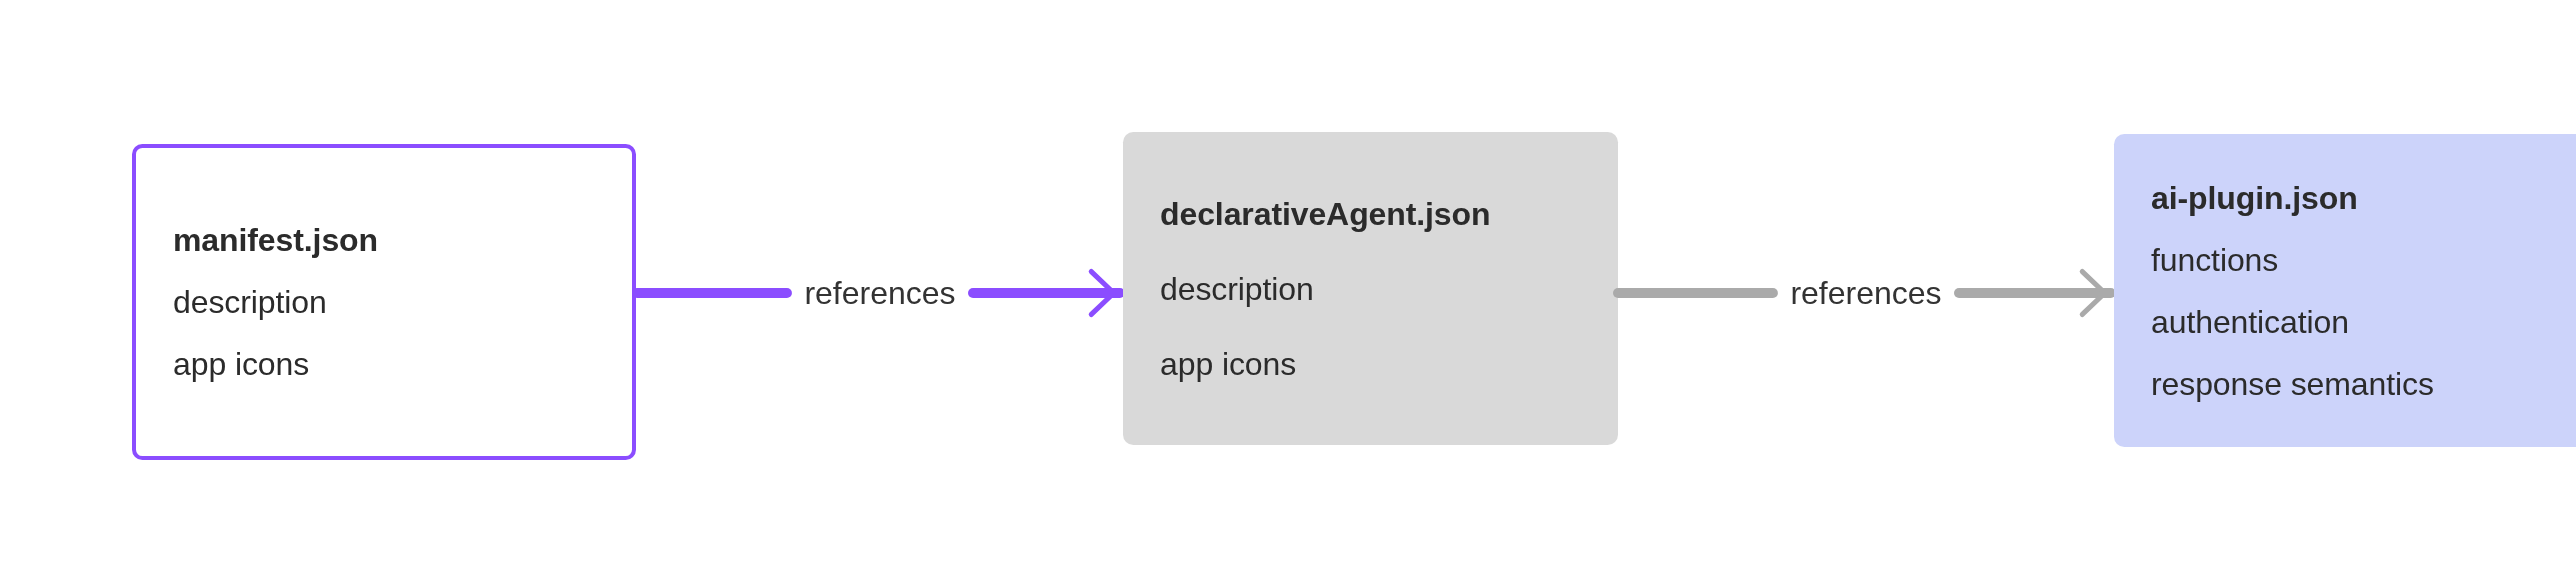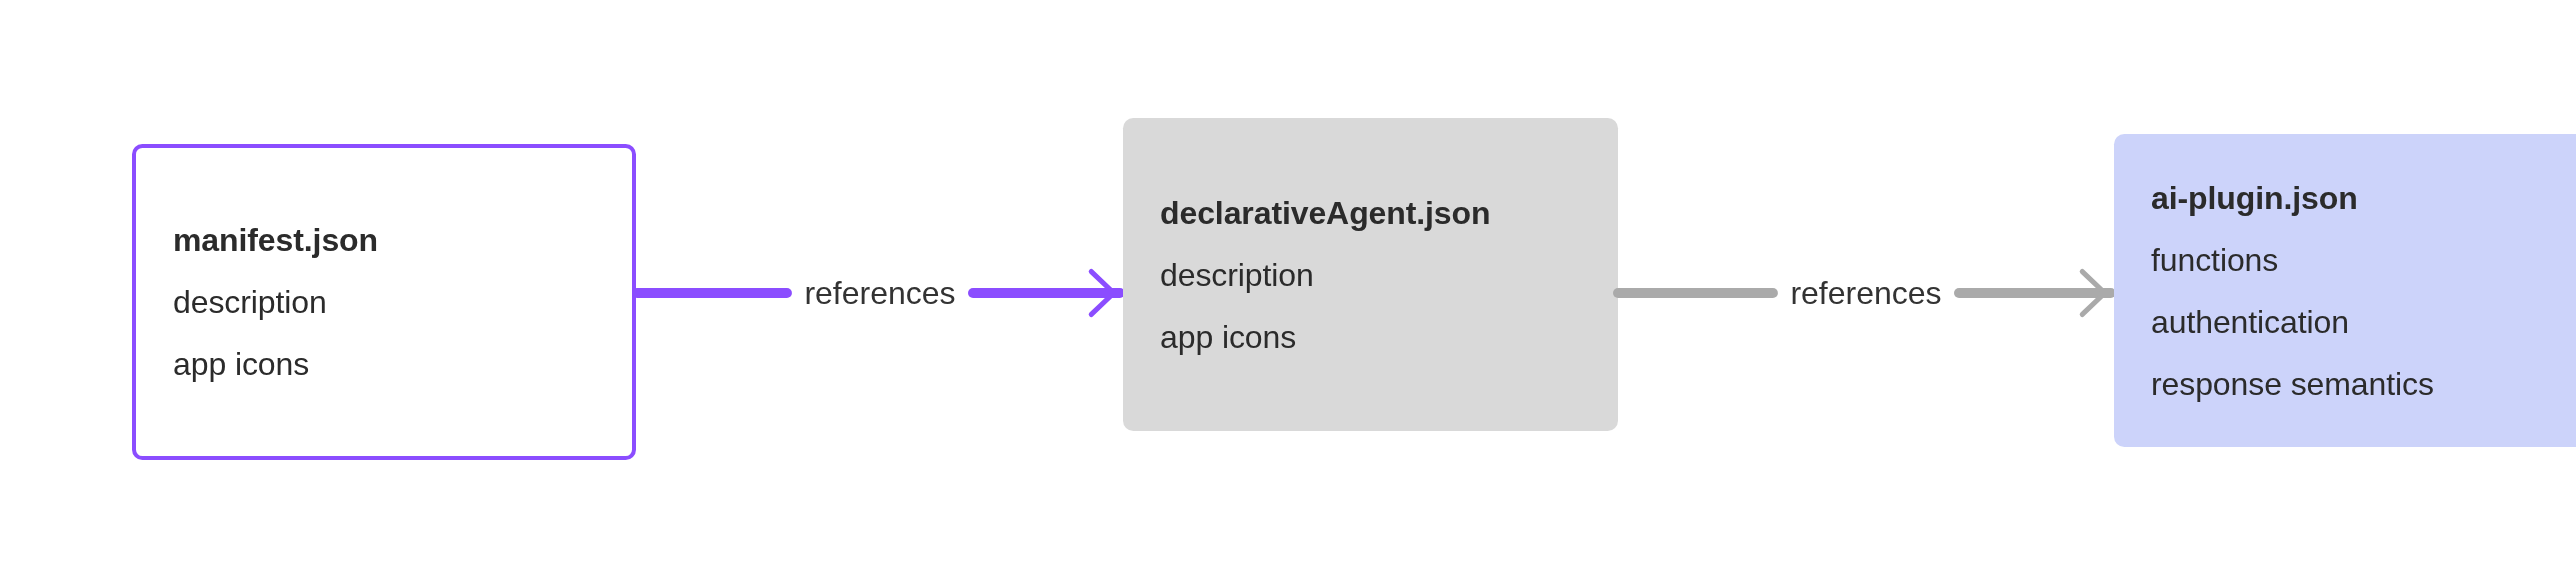--- a/index.html
+++ b/index.html
@@ -51,26 +51,27 @@
     height: 316px;
     background: #ffffff;
     border: 4.6px solid #8b4dff;
     color: #2b2b2b;
     margin-top: 12px;
   }
 
   
   #node-declarative-agent {
     left: 1123px;
-    top: 118px;
+    top: 132px;
     width: 495px;
     height: 313px;
     background: #d9d9d9;
     border: none;
     color: #2b2b2b;
+    gap: 13px;
   }
 
   
   #node-ai-plugin {
     left: 2114px;
     top: 134px;
     width: 493px;
     height: 313px;
     background: #ccd3fa;
     border: none;

